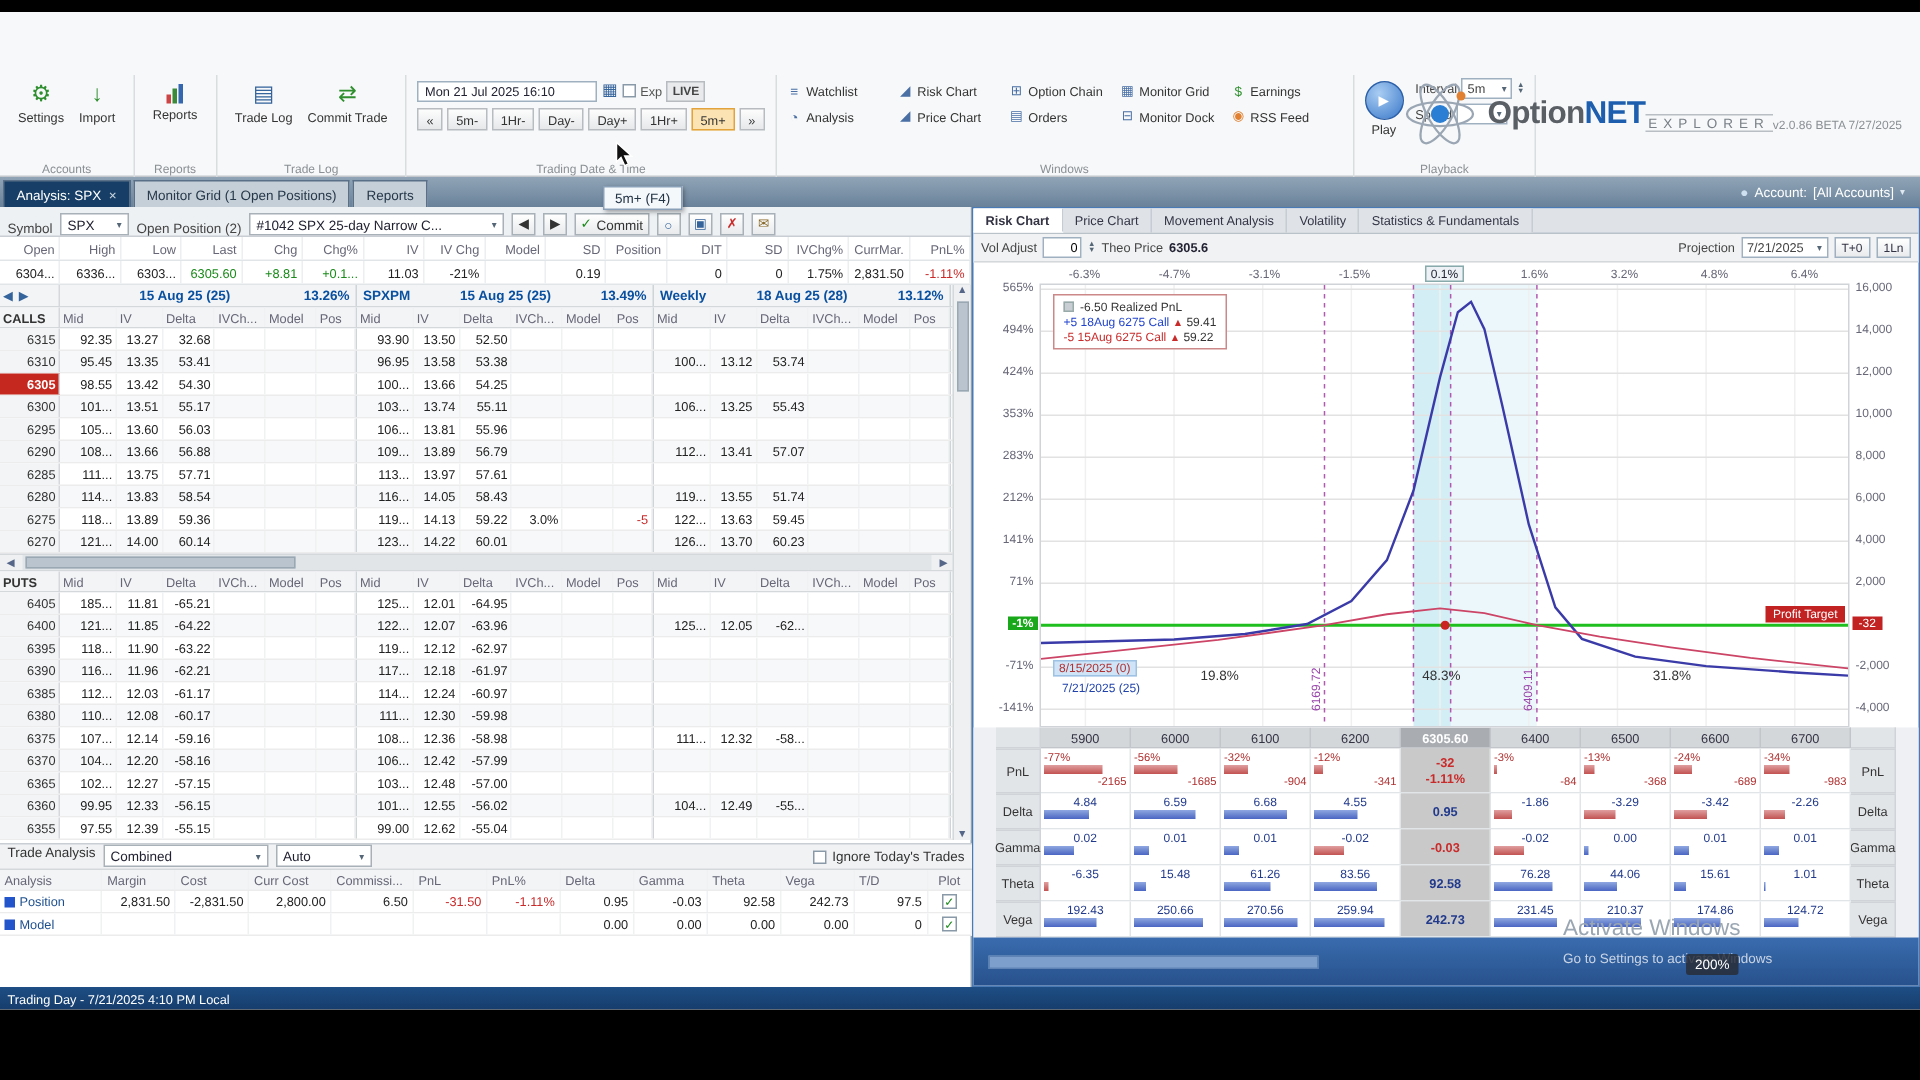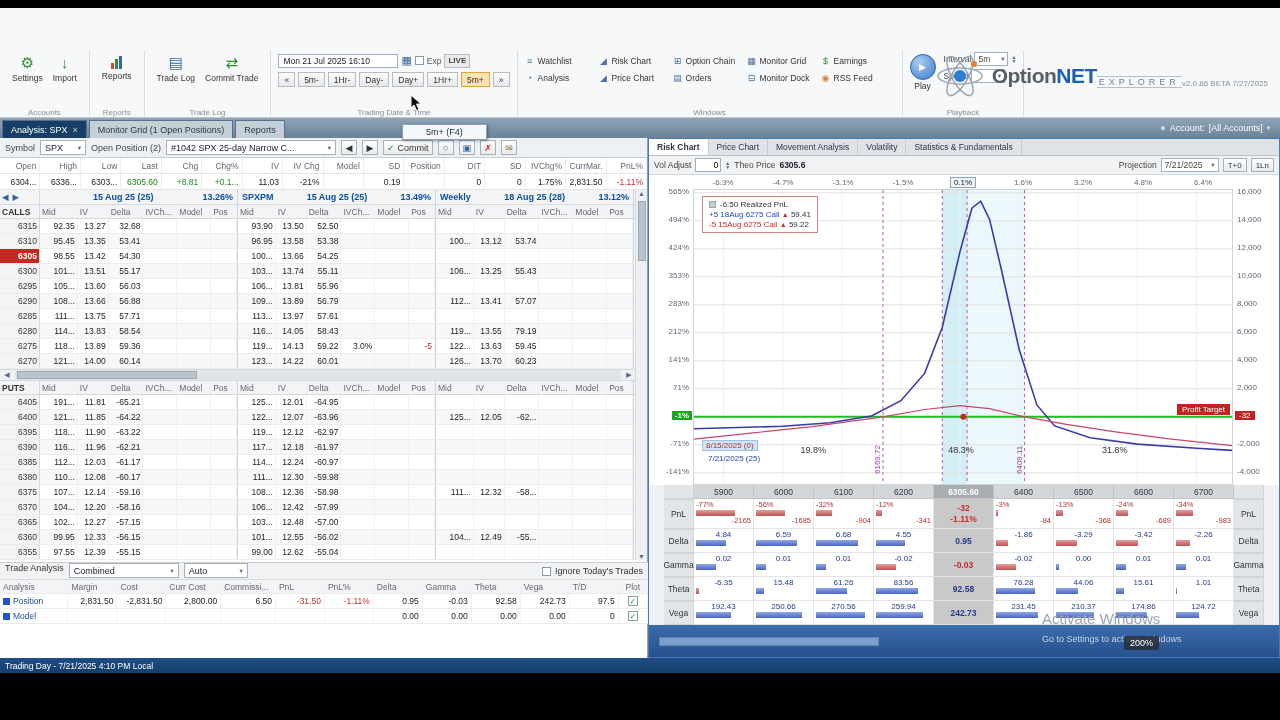--- a/index.html
+++ b/index.html
@@ -33,34 +33,34 @@
   .pb-rows{display:flex;flex-direction:column;gap:3px;font-size:8.5px;color:#444;}
   .pb-row{display:flex;align-items:center;gap:3px;}
   .mini-dd{border:1px solid #9fb0c0;background:#fff;font-size:8.5px;padding:0 3px;height:14px;display:flex;align-items:center;gap:4px;min-width:34px;justify-content:space-between;}
   .car{font-size:6.5px;color:#567;}
   .logo{position:absolute;right:12px;top:44px;display:flex;align-items:center;gap:6px;}
   .brandcol{display:flex;flex-direction:row;align-items:flex-end;}
   .brand{font-size:21px;font-weight:bold;letter-spacing:-0.5px;}
   .brand .b1{color:#5a5f66;} .brand .b2{color:#1d5fae;}
   .brand3{font-size:9px;letter-spacing:4px;color:#7a8088;border-top:1px solid #b9bec4;border-bottom:1px solid #b9bec4;padding:0 2px;margin-top:1px;}
   .ver{font-size:8px;color:#8a8f94;margin-top:3px;}
-  .tooltip{position:absolute;left:402px;top:116px;background:#f5f8fb;border:1px solid #8aa0b8;font-size:9px;padding:2px 23px;color:#234;box-shadow:1px 1px 3px rgba(0,0,0,.35);z-index:60;}
+  .tooltip{position:absolute;left:402px;top:116px;background:#f5f8fb;border:1px solid #8aa0b8;font-size:9px;padding:2px 7px;color:#234;box-shadow:1px 1px 3px rgba(0,0,0,.35);z-index:60;}
   .cursor{position:absolute;left:410px;top:86px;z-index:70;}
 
   
   .tabstrip{position:absolute;top:110px;left:0;width:1280px;height:20px;background:linear-gradient(#90a4b6,#69829a);display:flex;align-items:flex-end;padding-left:2px;}
   .tab{height:18px;padding:2px 8px 2px 8px;font-size:9px;background:#c5cfd8;color:#26384a;margin-right:2px;border:1px solid #5a7088;border-bottom:none;display:flex;gap:5px;align-items:center;white-space:nowrap;}
   .tab.active{background:#173e66;color:#fff;}
   .tclose{font-size:9px;color:#c9d4de;}
   .acct{margin-left:auto;color:#fff;font-size:9px;display:flex;align-items:center;gap:4px;padding-right:10px;height:20px;}
   .acct .dot{color:#cfe0f0;font-size:9px;}
 
   
   .lpanel{position:absolute;left:0;top:130px;width:648px;height:520px;background:#fff;border-right:1px solid #8fa3b5;}
-  .symbar{height:20px;background:#eef1f4;border-bottom:1px solid #c9ced4;display:flex;align-items:center;gap:5px;padding:0 5px;font-size:9px;color:#444;}
+  .symbar{height:20px;background:#eef1f4;border-bottom:1px solid #c9ced4;display:flex;align-items:flex-end;gap:5px;padding:0 5px;font-size:9px;color:#444;}
   .dd{border:1px solid #a8b0b8;background:#fff;padding:0 4px;display:flex;align-items:center;gap:5px;font-size:9px;height:15px;color:#223;}
   .sbtn{border:1px solid #a8b0b8;background:linear-gradient(#fff,#e8eaec);height:15px;min-width:16px;display:flex;align-items:center;justify-content:center;font-size:9px;padding:0 3px;gap:3px;color:#333;}
   .redx{color:#c92a2a;font-weight:bold;}
   .qrow{display:flex;height:16px;border-bottom:1px solid #e2e5e8;background:#fff;}
   .qcell{flex:1;font-size:8.5px;display:flex;align-items:center;justify-content:flex-end;padding:0 3px;border-right:1px solid #eceef0;overflow:hidden;white-space:nowrap;}
   .qh{color:#667;} .qv{color:#222;}
   .grn{color:#1a8a1a !important;} .red{color:#c92a2a !important;}
 
   .chain{position:absolute;left:0;top:52px;width:636px;}
   .crow{display:flex;height:15px;border-bottom:1px solid #ececec;background:#fff;}
@@ -669,21 +669,21 @@
               <div class="cc w0">116...</div>
               <div class="cc w1">14.05</div>
               <div class="cc w2">58.43</div>
               <div class="cc w3"></div>
               <div class="cc w4"></div>
               <div class="cc w5"></div>
             </div>
             <div class="cgroup">
               <div class="cc w0">119...</div>
               <div class="cc w1">13.55</div>
-              <div class="cc w2">79.19</div>
+              <div class="cc w2">51.74</div>
               <div class="cc w3"></div>
               <div class="cc w4"></div>
               <div class="cc w5"></div>
             </div>
           </div>
           <div class="crow drow">
             <div class="cs strike">6275</div>
             <div class="cgroup">
               <div class="cc w0">118...</div>
               <div class="cc w1">13.89</div>
@@ -770,21 +770,21 @@
               <div class="cc w3 colh">IVCh...</div>
               <div class="cc w4 colh">Model</div>
               <div class="cc w5 colh">Pos</div>
             </div>
           </div>
         </div>
       <div id="puts-rows">
           <div class="crow drow">
             <div class="cs strike">6405</div>
             <div class="cgroup">
-              <div class="cc w0">191...</div>
+              <div class="cc w0">185...</div>
               <div class="cc w1">11.81</div>
               <div class="cc w2">-65.21</div>
               <div class="cc w3"></div>
               <div class="cc w4"></div>
               <div class="cc w5"></div>
             </div>
             <div class="cgroup">
               <div class="cc w0">125...</div>
               <div class="cc w1">12.01</div>
               <div class="cc w2">-64.95</div>

